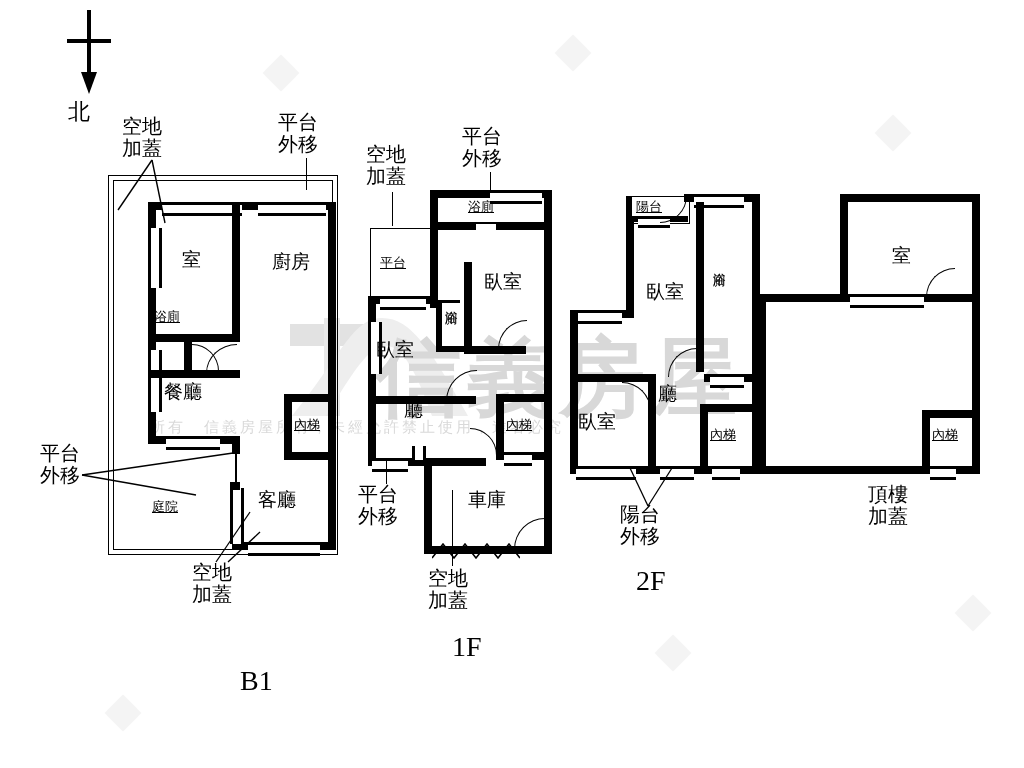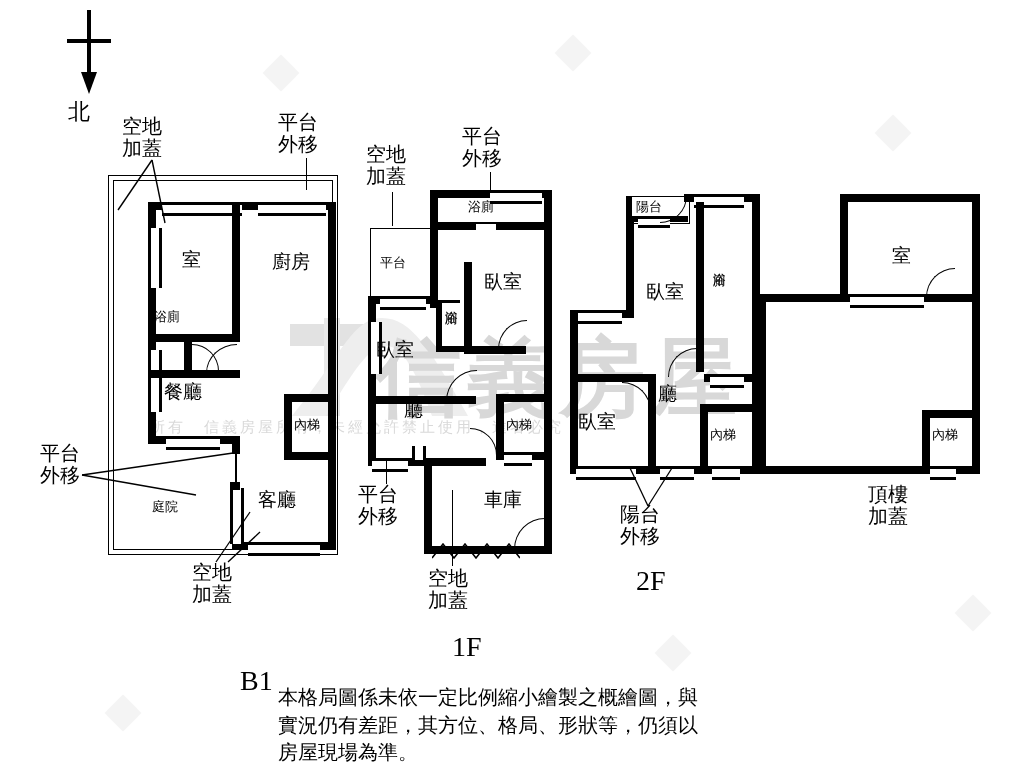--- a/index.html
+++ b/index.html
@@ -23,21 +23,21 @@
               transform:rotate(45deg);}
 
   
   .w{position:absolute;background:#000;}          
   .tw{position:absolute;background:#000;}         
   .outline{position:absolute;border:1.5px solid #000;background:transparent;}
   .win-h{position:absolute;background:#fff;border-top:3px solid #000;border-bottom:3px solid #000;}
   .win-v{position:absolute;background:#fff;border-left:3px solid #000;border-right:3px solid #000;}
   .lbl{position:absolute;white-space:nowrap;line-height:1.05;}
   .lbl-room{font-size:19px;}
-  .lbl-room-xs{font-size:13px;}
+  .lbl-room-xs{font-size:13px;text-decoration:underline;}
   .lbl-note{font-size:20px;text-align:center;line-height:1.08;}
   .lbl-floor{font-size:28px;font-family:"Liberation Serif","DejaVu Serif",serif;}
   .vlabel{writing-mode:vertical-rl;text-orientation:upright;}
   .door{position:absolute;border:1.5px solid #000;border-radius:0 0 0 100%;
         border-top:none;border-right:none;background:transparent;}
   .door-br{border-radius:0 0 100% 0;border-top:none;border-left:none;border-right:1.5px solid #000;border-bottom:1.5px solid #000;}
   .door-tl{border-radius:100% 0 0 0;border-bottom:none;border-right:none;border-top:1.5px solid #000;border-left:1.5px solid #000;}
   .door-tr{border-radius:0 100% 0 0;border-bottom:none;border-left:none;border-top:1.5px solid #000;border-right:1.5px solid #000;}
 
   
@@ -205,21 +205,21 @@
 
   <div class="lbl lbl-room-xs" style="left:468px;top:200px;">浴廁</div>
   <div class="lbl lbl-room-xs" style="left:380px;top:256px;">平台</div>
   <div class="lbl lbl-room" style="left:484px;top:272px;">臥室</div>
   <div class="lbl lbl-room-xs vlabel" style="left:444px;top:300px;">
     <span>浴</span><span>廁</span>
   </div>
   <div class="lbl lbl-room" style="left:376px;top:340px;">臥室</div>
   <div class="lbl lbl-room" style="left:404px;top:400px;">廳</div>
   <div class="lbl lbl-room-xs" style="left:506px;top:418px;">內梯</div>
-  <div class="lbl lbl-room" style="left:484px;top:490px;">車庫</div>
+  <div class="lbl lbl-room" style="left:468px;top:490px;">車庫</div>
 
   <div class="lbl lbl-note" style="left:366px;top:144px;">
     <span>空地</span><br>
     <span>加蓋</span>
   </div>
   <div class="tw" style="left:392px;top:192px;width:1.4px;height:34px;"></div>
 
   <div class="lbl lbl-note" style="left:462px;top:126px;">
     <span>平台</span><br>
     <span>外移</span>
@@ -308,19 +308,14 @@
   <div class="win-h" style="left:930px;top:466px;width:26px;height:8px;"></div>
 
   <div class="lbl lbl-room" style="left:892px;top:246px;">室</div>
   <div class="lbl lbl-room-xs" style="left:932px;top:428px;">內梯</div>
 
   <div class="lbl lbl-note" style="left:868px;top:484px;">
     <span>頂樓</span><br>
     <span>加蓋</span>
   </div>
 
-  <div class="lbl" style="left:278px;top:684px;font-size:20px;line-height:1.38;">
-    <div>本格局圖係未依一定比例縮小繪製之概繪圖，與</div>
-    <div>實況仍有差距，其方位、格局、形狀等，仍須以</div>
-    <div>房屋現場為準。</div>
-  </div>
 
 </div>
 
 </body></html>

